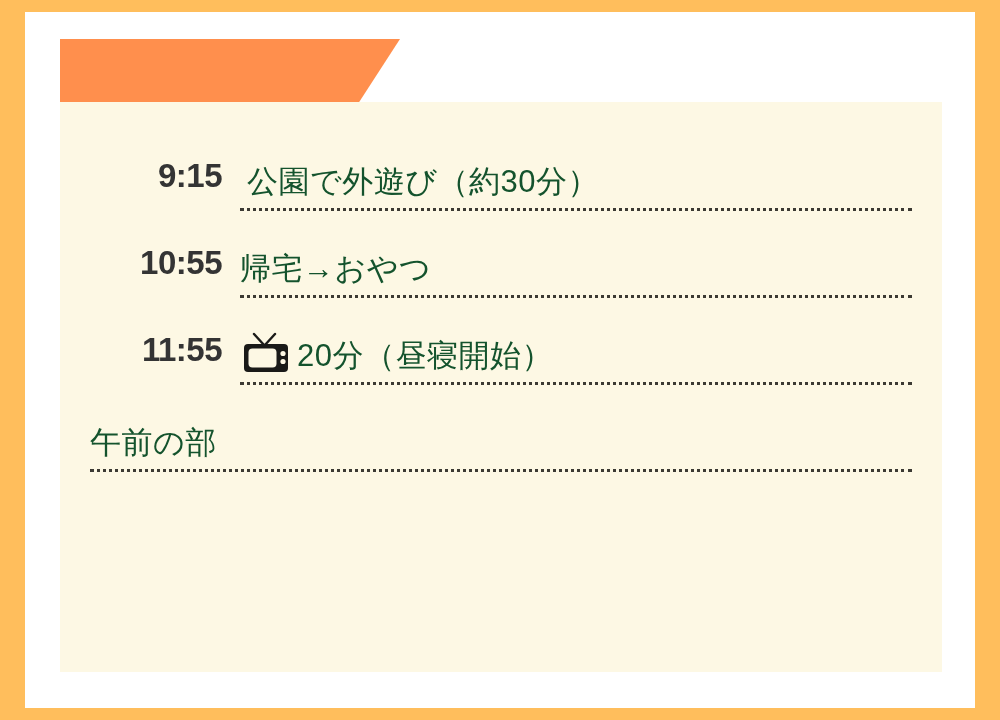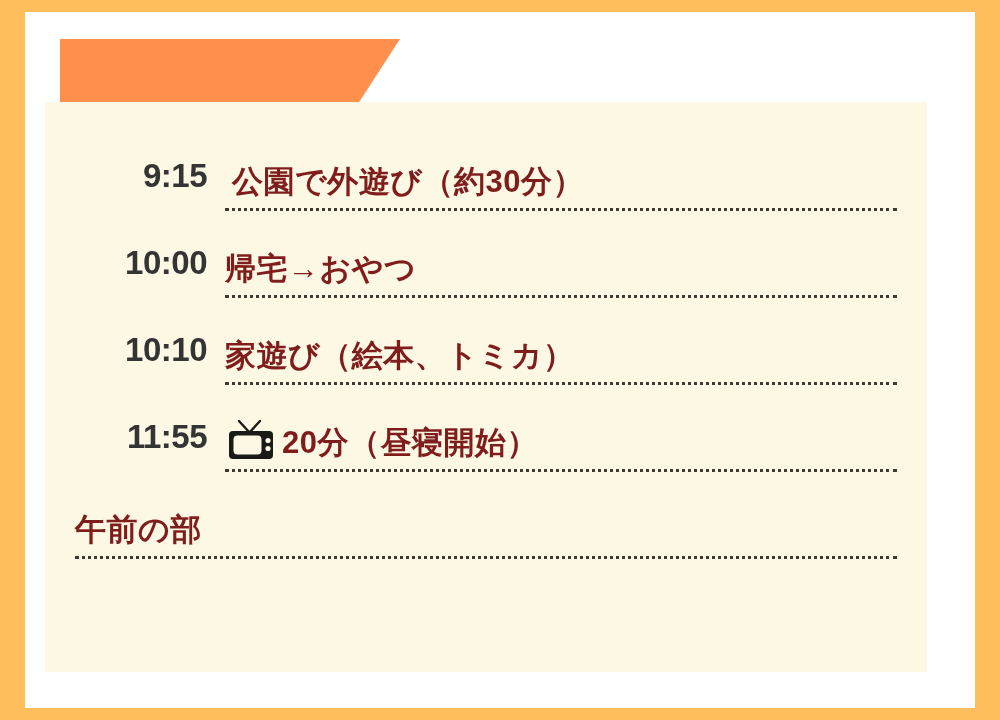--- a/index.html
+++ b/index.html
@@ -53,21 +53,21 @@
     color: #ffffff;
     font-size: 35px;
     font-weight: 700;
     letter-spacing: 1px;
     white-space: nowrap;
   }
 
   
   .panel {
     position: absolute;
-    left: 20px;
+    left: 35px;
     top: 90px;
     width: 882px;
     height: 570px;
     background: #fdf8e4;
     box-sizing: border-box;
     padding: 22px 30px 0 30px;
     z-index: 1;
   }
 
   
@@ -92,22 +92,22 @@
   .row-body {
     flex: 1 1 auto;
     min-width: 0;
     border-bottom: 3px dotted #3c3a33;
     padding-bottom: 9px;
     display: flex;
     align-items: flex-end;
   }
   .row-desc {
     font-size: 31px;
-    font-weight: 700;
-    color: #7f1d1d;
+    font-weight: 400;
+    color: #14532d;
     line-height: 1.05;
     white-space: nowrap;
     letter-spacing: 0.5px;
     margin-top: 40px;
   }
   .row--indent .row-desc {
     padding-left: 7px;
   }
 
   
@@ -134,32 +134,26 @@
     <div class="panel">
 
       <div class="row row--indent">
         <div class="row-time">9:15</div>
         <div class="row-body">
           <span class="row-desc">公園で外遊び（約30分）</span>
         </div>
       </div>
 
       <div class="row">
-        <div class="row-time">10:00</div>
+        <div class="row-time">10:55</div>
         <div class="row-body">
           <span class="row-desc">帰宅→おやつ</span>
         </div>
       </div>
 
-      <div class="row">
-        <div class="row-time">10:10</div>
-        <div class="row-body">
-          <span class="row-desc">家遊び（絵本、トミカ）</span>
-        </div>
-      </div>
 
       <div class="row">
         <div class="row-time">11:55</div>
         <div class="row-body">
           <span class="tv-icon">
             <svg viewBox="0 0 52 42" width="52" height="42" aria-hidden="true">
               <path d="M14 2 L24.5 13.5 M35 2 L24.5 13.5" stroke="#1a1a18" stroke-width="2.4" fill="none" stroke-linecap="round"></path>
               <rect x="4" y="12" width="44" height="28" rx="4" ry="4" fill="#1a1a18"></rect>
               <rect x="8.5" y="16.5" width="28" height="19" rx="4" ry="4" fill="#fdf8e4"></rect>
               <circle cx="43" cy="21.5" r="2.6" fill="#fdf8e4"></circle>

